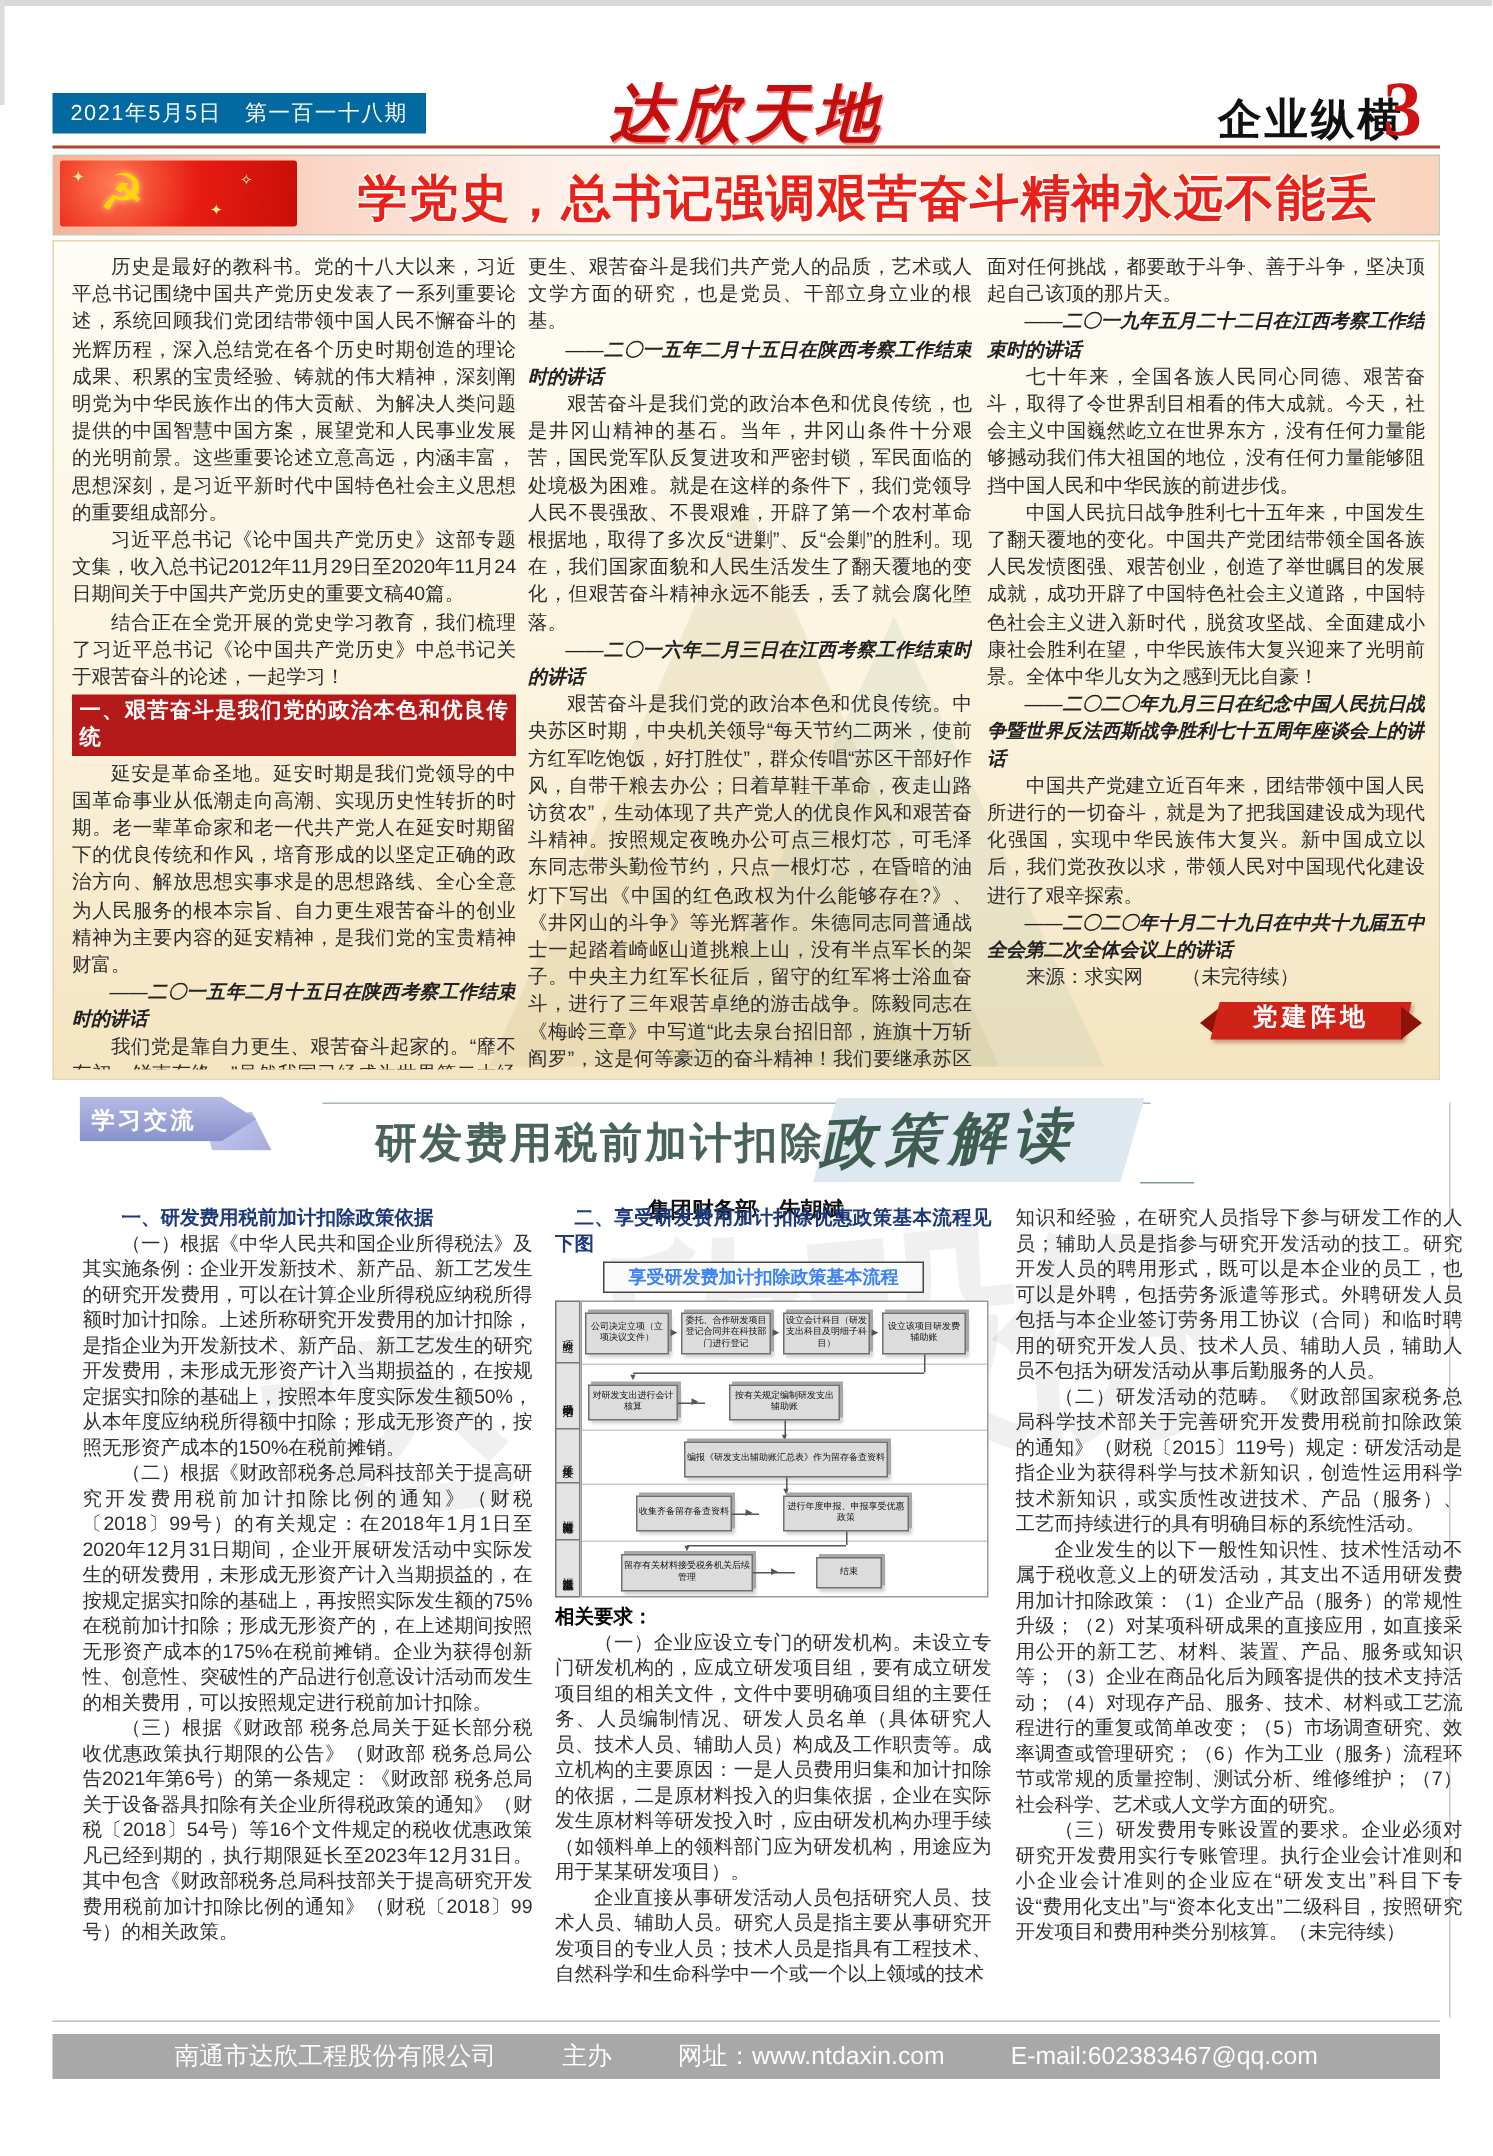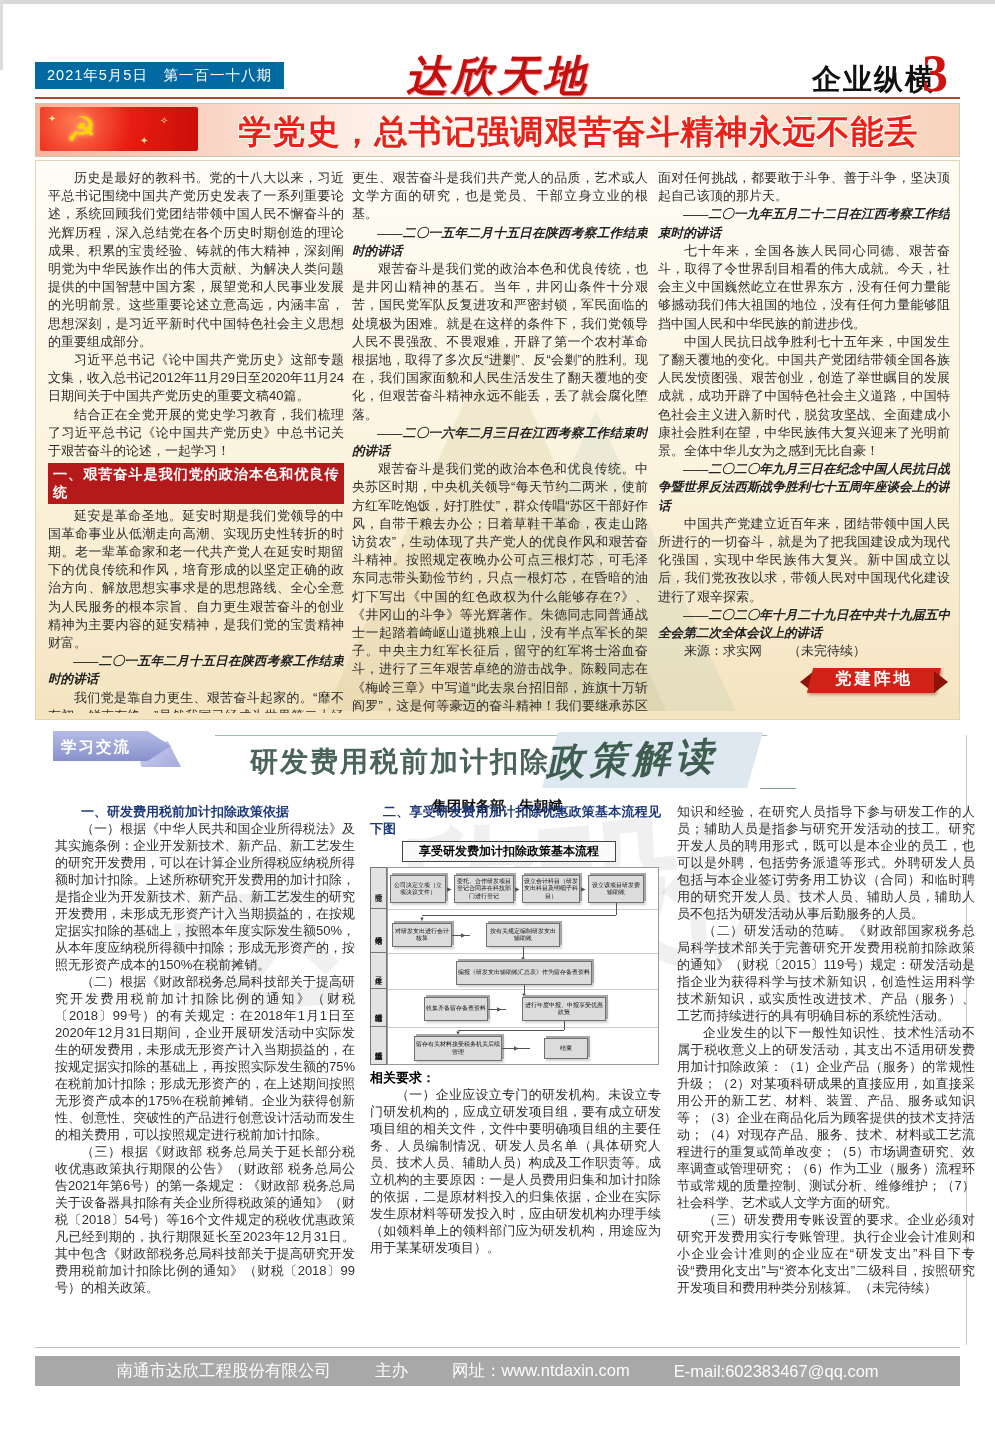--- a/index.html
+++ b/index.html
@@ -87,21 +87,21 @@
          text-align:justify;color:#303030;z-index:2;}
   .a2c1{left:55px;width:300px;height:542px;}
   .a2c2{left:370px;width:291px;height:552px;}
   .a2c3{left:677px;width:298px;height:542px;}
   .navy{color:#1e3a7c;font-weight:bold;margin:0;text-indent:2em;}
   .req{font-weight:bold;color:#000;margin:4px 0 0 0;text-indent:0;}
   
   .flowchart{position:relative;width:289px;height:224px;margin:4px 0 2px 0;z-index:2;}
   .flow-title{position:absolute;left:32px;top:0;width:212px;height:19px;border:1px solid #444;
               background:#fafafa;text-align:center;font-size:12px;font-weight:bold;
-              line-height:19px;color:#000000;}
+              line-height:19px;color:#3b82f6;}
   .flow-frame{position:absolute;left:0;top:26px;width:289px;height:198px;}
   .stage{position:absolute;left:0;width:15px;border:1px solid #777;background:#e3e3e3;
          display:flex;align-items:center;justify-content:center;
          writing-mode:vertical-rl;text-orientation:upright;font-size:7.5px;color:#111;
          letter-spacing:0;line-height:1;}
   .flow-main{position:absolute;left:17px;top:0;width:270px;height:196px;border:1px solid #999;
              background:#fff;}
   .band{position:absolute;left:0;width:270px;border-bottom:1px solid #ccc;}
   .fbox{position:absolute;background:#dcdcdc;border:1px solid #707070;
         box-shadow:2px -2px 0 #a8a8a8,2px 2px 2px rgba(0,0,0,0.18);
@@ -264,20 +264,21 @@
           <div class="fbox" style="left:26px;top:168px;width:88px;height:25px;">留存有关材料接受税务机关后续管理</div>
           <div class="ar" style="left:126px;top:177px;"></div>
           <div class="hl" style="left:114px;top:180px;width:28px;"></div>
           <div class="fbox" style="left:156px;top:170px;width:44px;height:21px;">结束</div>
         </div>
       </div>
     </div>
 
     <p class="req">相关要求：</p>
     <p class="para">（一）企业应设立专门的研发机构。未设立专门研发机构的，应成立研发项目组，要有成立研发项目组的相关文件，文件中要明确项目组的主要任务、人员编制情况、研发人员名单（具体研究人员、技术人员、辅助人员）构成及工作职责等。成立机构的主要原因：一是人员费用归集和加计扣除的依据，二是原材料投入的归集依据，企业在实际发生原材料等研发投入时，应由研发机构办理手续（如领料单上的领料部门应为研发机构，用途应为用于某某研发项目）。</p>
+    <p class="para">企业直接从事研发活动人员包括研究人员、技术人员、辅助人员。研究人员是指主要从事研究开发项目的专业人员；技术人员是指具有工程技术、自然科学和生命科学中一个或一个以上领域的技术</p>
   </div>
 
   <div class="abs a2col a2c3">
     <p class="noind">知识和经验，在研究人员指导下参与研发工作的人员；辅助人员是指参与研究开发活动的技工。研究开发人员的聘用形式，既可以是本企业的员工，也可以是外聘，包括劳务派遣等形式。外聘研发人员包括与本企业签订劳务用工协议（合同）和临时聘用的研究开发人员、技术人员、辅助人员，辅助人员不包括为研发活动从事后勤服务的人员。</p>
     <p class="para">（二）研发活动的范畴。《财政部国家税务总局科学技术部关于完善研究开发费用税前扣除政策的通知》（财税〔2015〕119号）规定：研发活动是指企业为获得科学与技术新知识，创造性运用科学技术新知识，或实质性改进技术、产品（服务）、工艺而持续进行的具有明确目标的系统性活动。</p>
     <p class="para">企业发生的以下一般性知识性、技术性活动不属于税收意义上的研发活动，其支出不适用研发费用加计扣除政策：（1）企业产品（服务）的常规性升级；（2）对某项科研成果的直接应用，如直接采用公开的新工艺、材料、装置、产品、服务或知识等；（3）企业在商品化后为顾客提供的技术支持活动；（4）对现存产品、服务、技术、材料或工艺流程进行的重复或简单改变；（5）市场调查研究、效率调查或管理研究；（6）作为工业（服务）流程环节或常规的质量控制、测试分析、维修维护；（7）社会科学、艺术或人文学方面的研究。</p>
     <p class="para">（三）研发费用专账设置的要求。企业必须对研究开发费用实行专账管理。执行企业会计准则和小企业会计准则的企业应在“研发支出”科目下专设“费用化支出”与“资本化支出”二级科目，按照研究开发项目和费用种类分别核算。（未完待续）</p>
   </div>
 
   <div class="abs foot-rule"></div>

